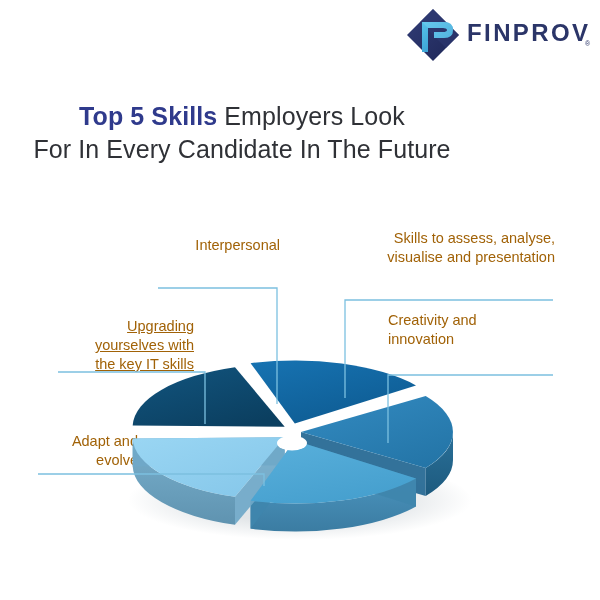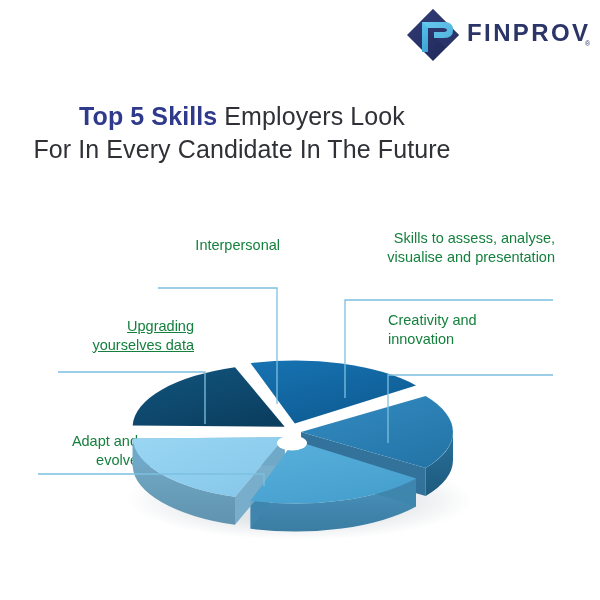--- a/index.html
+++ b/index.html
@@ -30,21 +30,21 @@
     text-align:center;line-height:1.30;
     font-size:25px;color:#2f3136;font-weight:400;
     letter-spacing:.1px;
   }
   .title .hl{color:#2f3a8c;font-weight:700;}
 
   
   .label{
     position:absolute;
     font-size:14.5px;line-height:1.30;
-    color:#15803d;font-weight:400;
+    color:#a16207;font-weight:400;
   }
   .lbl-interpersonal{left:140px;top:236px;width:140px;text-align:right;}
   .lbl-bigdata{left:345px;top:229px;width:210px;text-align:right;}
   .lbl-upgrading{left:48px;top:317px;width:146px;text-align:right;text-decoration:underline;}
   .lbl-creativity{left:388px;top:311px;width:170px;text-align:left;}
   .lbl-adapt{left:28px;top:432px;width:110px;text-align:right;}
 
   
   #connectors,#pie{position:absolute;left:0;top:0;width:600px;height:600px;}
   #connectors{z-index:3;}
@@ -183,21 +183,22 @@
     <div>Interpersonal</div>
   </div>
 
   <div class="label lbl-bigdata">
     <div>Skills to assess, analyse,</div>
     <div>visualise and presentation</div>
   </div>
 
   <div class="label lbl-upgrading">
     <div>Upgrading</div>
-    <div>yourselves data</div>
+    <div>yourselves with</div>
+    <div>the key IT skills</div>
   </div>
 
   <div class="label lbl-creativity">
     <div>Creativity and</div>
     <div>innovation</div>
   </div>
 
   <div class="label lbl-adapt">
     <div>Adapt and</div>
     <div>evolve</div>

